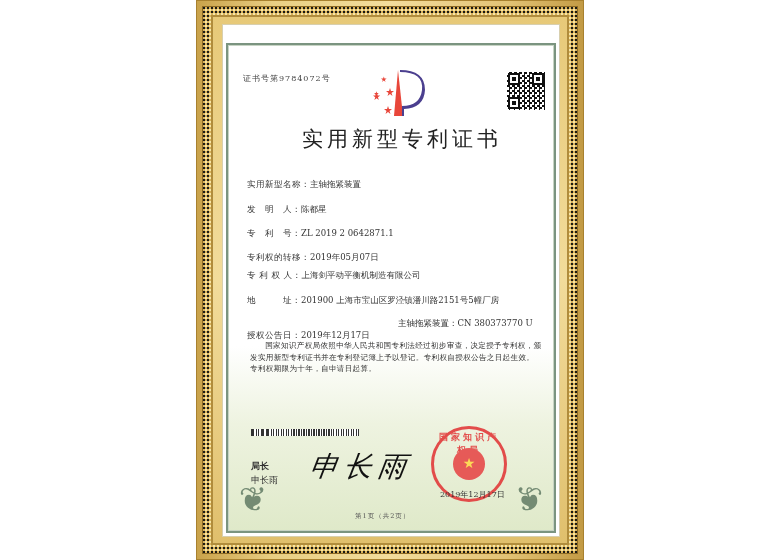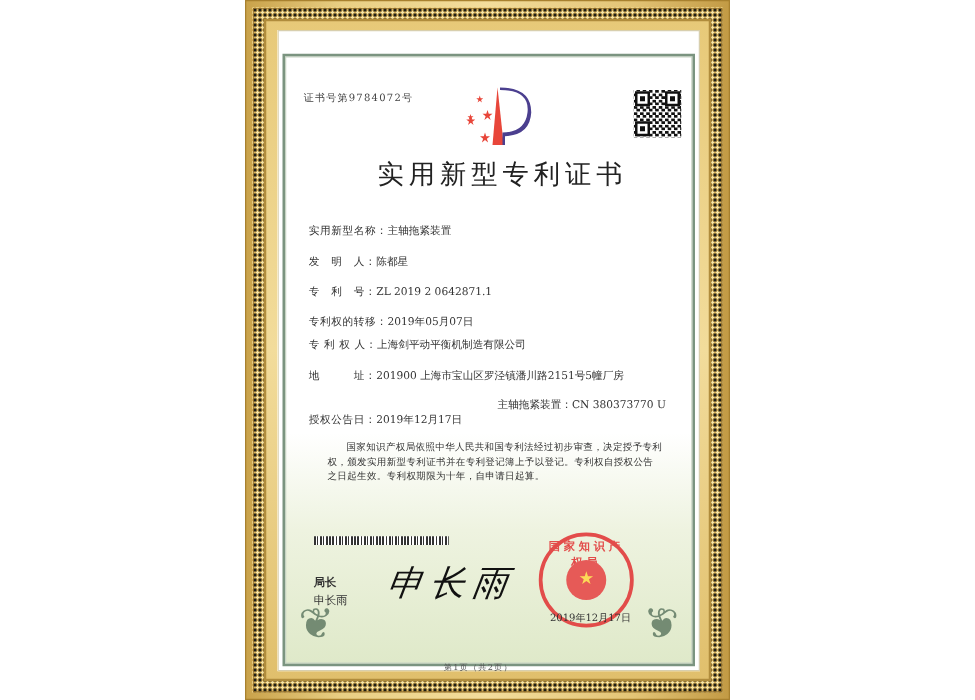--- a/index.html
+++ b/index.html
@@ -68,21 +68,21 @@
   }
   .field { left:247px; font-size:8.5px; color:#333; white-space:nowrap; }
   .field .lbl { letter-spacing:0.5px; }
   .f1 { top:179px; } .f2 { top:204px;text-align:center; } .f3 { top:228px; } .f4 { top:252px; }
   .f5 { top:270px; } .f6 { top:295px; } .f7 { top:330px; }
   .f7b { left:398px; top:318px; font-size:8.5px; color:#333; white-space:nowrap; }
   .body-text {
     left:246px; top:336px; width:300px; font-size:7.6px; line-height:11.5px; color:#333;
     text-indent:2em; letter-spacing:0.3px;
   }
-  .body-text p { margin:16px; }
+  .body-text p { margin:4px; }
   .barcode {
     left:251px; top:429px; width:108px; height:7px;
     background: repeating-linear-gradient(90deg,#333 0 1.5px,#fff 1.5px 2.5px,#333 2.5px 3.5px,#fff 3.5px 5px);
   }
   .director-title { left:251px; top:460px; font-size:9px; color:#333; font-family:"DejaVu Sans",sans-serif;font-weight:bold; }
   .director-name { left:251px; top:474px; font-size:9px; color:#333; font-family:"DejaVu Sans",sans-serif; }
   .signature {
     left:310px; top:448px; font-size:28px; color:#111; font-style:italic;
     font-family:"DejaVu Serif", serif; letter-spacing:6px; transform:skewX(-8deg);
   }
@@ -92,21 +92,21 @@
   }
   .seal-emblem {
     position:absolute; left:19px; top:19px; width:32px; height:32px; border-radius:50%;
     background:#e64a4a; color:#ffd84a; text-align:center; line-height:30px; font-size:14px;
   }
   .seal-text {
     position:absolute; left:0; top:2px; width:70px; text-align:center;
     font-size:9px; color:#e23b3b; font-weight:bold; letter-spacing:3px;
   }
   .seal-date { left:440px; top:489px; font-size:8px; color:#333; }
-  .page-num { left:355px; top:530px; font-size:6.5px; color:#555; letter-spacing:1px; }
+  .page-num { left:355px; top:512px; font-size:6.5px; color:#555; letter-spacing:1px; }
 </style>
 </head>
 <body>
 
 <div class="frame">
   <div class="frame-band"></div>
   <div class="frame-inner-gold"></div>
   <div class="paper">
     <div class="paper-green">
       <div class="ornament bl">❦</div>

